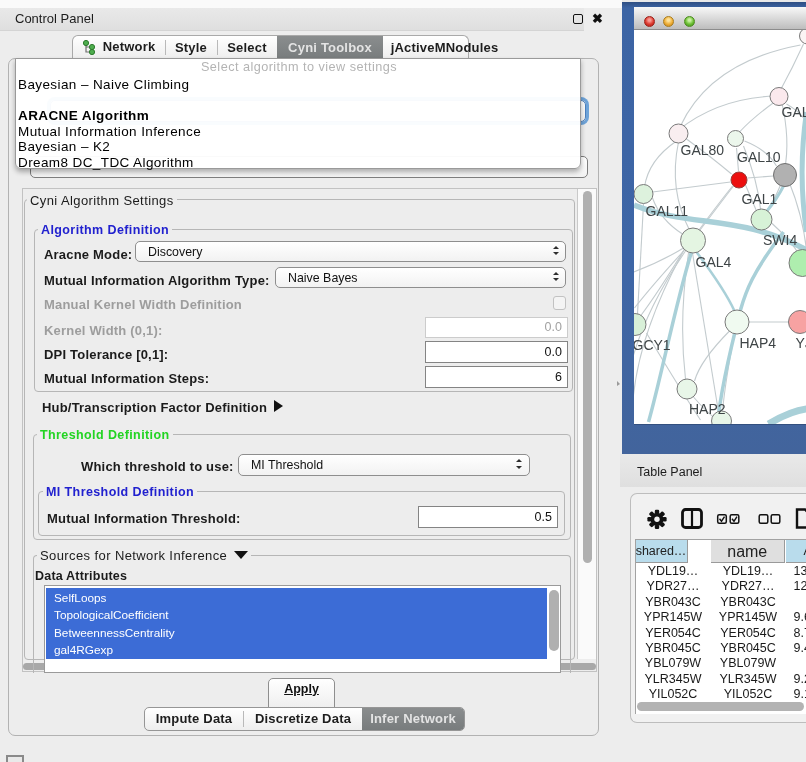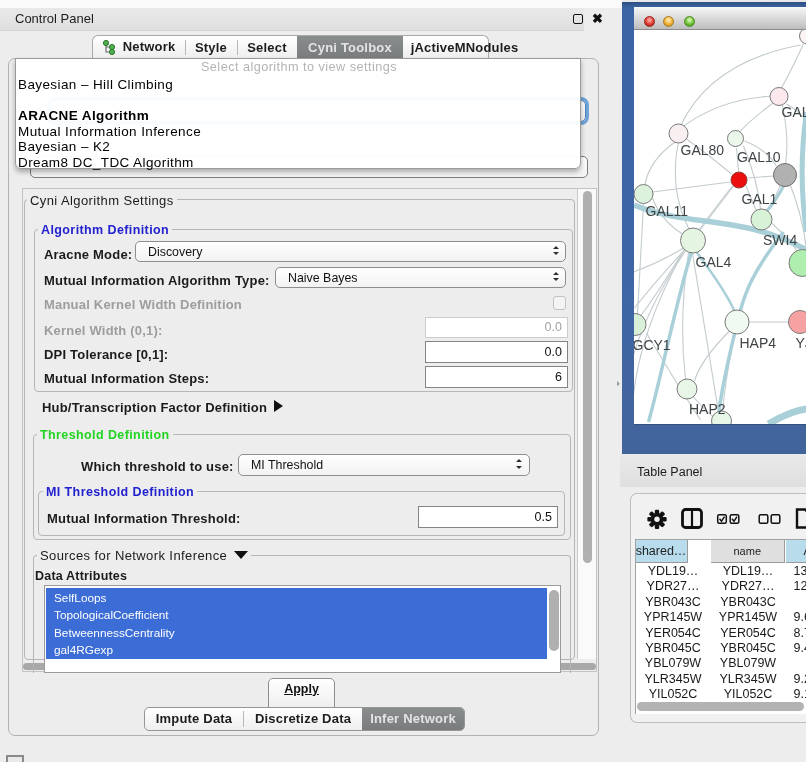--- a/index.html
+++ b/index.html
@@ -36,21 +36,21 @@
 </style>
 </head>
 <body>
 <div id="topstrip" class="abs"></div>
 <div id="cpbar" class="abs">
     <span class="t">Control Panel</span>
   </div>
 <div id="sq" class="abs"></div>
 <div id="xx" class="lbl">✖</div>
 
-<div class="abs tabbar" style="left:92px; width:397px;">
+<div class="abs tabbar" style="left:72px; width:397px;">
   <div class="tab" style="left:0; width:92px; padding-left:20px; line-height:22px;">Network</div>
   <svg class="abs" style="left:10px; top:4px;" width="15" height="15" viewBox="0 0 15 15">
     <path d="M3 4 L3 12 L8 12 M3 7 L8 7" stroke="#707070" stroke-width="1.2" fill="none"></path>
     <circle cx="3" cy="3" r="2.6" fill="#4fae4f" stroke="#2c7a2c" stroke-width="1"></circle>
     <circle cx="9" cy="7" r="2.6" fill="#4fae4f" stroke="#2c7a2c" stroke-width="1"></circle>
     <circle cx="9" cy="12" r="2.6" fill="#4fae4f" stroke="#2c7a2c" stroke-width="1"></circle>
   </svg>
   <div class="tabsep" style="left:92px;"></div>
   <div class="tab" style="left:93px; width:50px;">Style</div>
   <div class="tabsep" style="left:144px;"></div>
@@ -136,21 +136,21 @@
   <div class="tab" style="left:0; width:98px; height:22px; line-height:22px;">Impute Data</div>
   <div class="tabsep" style="left:98px; top:3px; height:16px;"></div>
   <div class="tab" style="left:99px; width:118px; height:22px; line-height:22px;">Discretize Data</div>
   <div class="tab tabsel" style="left:217px; width:102px; height:22px; line-height:22px; border-radius:0 4px 4px 0;">Infer Network</div>
 </div>
 
 <div class="abs" style="left:6px; top:755px; width:18px; height:10px; border:2px solid #8a8a8a; background:#e9e9e9;"></div>
 
 <div id="popup" class="abs" style="left:15px; top:57.5px; width:566px; height:111px; background:rgba(255,255,255,0.96); border:1px solid #9a9a9a; border-radius:0 0 6px 6px; box-shadow:0 3px 5px rgba(0,0,0,0.3); font-size:13.5px; letter-spacing:0.4px;">
   <div class="lbl" style="left:0; width:566px; text-align:center; top:1px; color:#b4b4b4; font-size:12.7px; letter-spacing:0.45px;">Select algorithm to view settings</div>
-  <div class="lbl" style="left:2px; top:18.5px; color:#000;">Bayesian – Hill Climbing</div>
+  <div class="lbl" style="left:2px; top:18.5px; color:#000;">Bayesian – Naive Climbing</div>
   <div class="lbl bold" style="left:2px; top:49.5px; color:#000;">ARACNE Algorithm</div>
   <div class="lbl" style="left:2px; top:65px; color:#000;">Mutual Information Inference</div>
   <div class="lbl" style="left:2px; top:80.5px; color:#000;">Bayesian – K2</div>
   <div class="lbl" style="left:2px; top:96px; color:#000;">Dream8 DC_TDC Algorithm</div>
 </div>
 
 <div id="netwin">
   <div class="abs" style="left:621.5px; top:0px; width:184.5px; height:2px; background:#e9e9e9;"></div>
   <div class="abs" style="left:621.5px; top:2px; width:184.5px; height:451.5px; background:linear-gradient(#2f4f83,#3c64a4 6px,#3e66a6 60%,#42649c);"></div>
   <div class="abs" style="left:633.5px; top:7px; width:172.5px; height:23px; background:linear-gradient(#f8f8f8,#bdbdbd); border-bottom:1px solid #8c8c8c;"></div>
@@ -263,21 +263,21 @@
       <rect x="85.2" y="8.7" width="8.6" height="8.6" rx="1.5" stroke-width="1.5"></rect>
       <path d="M74.5,12.8 l2,2.4 l3,-4.6" stroke-width="1.4"></path>
       <path d="M87,12.8 l2,2.4 l3,-4.6" stroke-width="1.4"></path>
       <rect x="114.2" y="8.7" width="8.6" height="8.6" rx="1.5" stroke-width="1.5"></rect>
       <rect x="126.2" y="8.7" width="8.6" height="8.6" rx="1.5" stroke-width="1.5"></rect>
       <path d="M152,3.5 h8 l6,6 v12 h-14 z" stroke-width="2.4"></path>
     </g>
   </svg>
   <div class="abs" style="left:634.5px; top:538.5px; width:171.5px; height:175px; background:#ffffff; border-left:1px solid #a2a2a2; border-top:1px solid #a2a2a2; overflow:hidden;">
     <div class="abs" style="left:0; top:0; width:52px; height:23px; background:#b9dcec; border-right:1px solid #9a9a9a; border-bottom:1px solid #9a9a9a; text-align:center; font-size:12.5px; line-height:23px; color:#222;">shared…</div>
-    <div class="abs" style="left:75px; top:0; width:74.5px; height:23px; background:#dfdfdf; border-right:1px solid #9a9a9a; border-bottom:1px solid #9a9a9a; text-align:center; font-size:11px; line-height:23px; color:#222;">name</div>
+    <div class="abs" style="left:75px; top:0; width:74.5px; height:23px; background:#dfdfdf; border-right:1px solid #9a9a9a; border-bottom:1px solid #9a9a9a; text-align:center; font-size:16px; line-height:23px; color:#222;">name</div>
     <div class="abs" style="left:150.5px; top:0; width:21px; height:23px; background:#b9dcec; border-bottom:1px solid #9a9a9a; font-size:12.5px; line-height:23px; color:#222; padding-left:17.5px;">A</div>
     <div id="trows" style="position:absolute; left:0; top:24.5px; width:172px; font-size:12.5px; color:#1a1a1a;">
       <div class="trow"><span>YDL19…</span><span>YDL19…</span><i>134…</i></div>
       <div class="trow"><span>YDR27…</span><span>YDR27…</span><i>121…</i></div>
       <div class="trow"><span>YBR043C</span><span>YBR043C</span><i></i></div>
       <div class="trow"><span>YPR145W</span><span>YPR145W</span><i>9.6…</i></div>
       <div class="trow"><span>YER054C</span><span>YER054C</span><i>8.7…</i></div>
       <div class="trow"><span>YBR045C</span><span>YBR045C</span><i>9.4…</i></div>
       <div class="trow"><span>YBL079W</span><span>YBL079W</span><i></i></div>
       <div class="trow"><span>YLR345W</span><span>YLR345W</span><i>9.2…</i></div>

